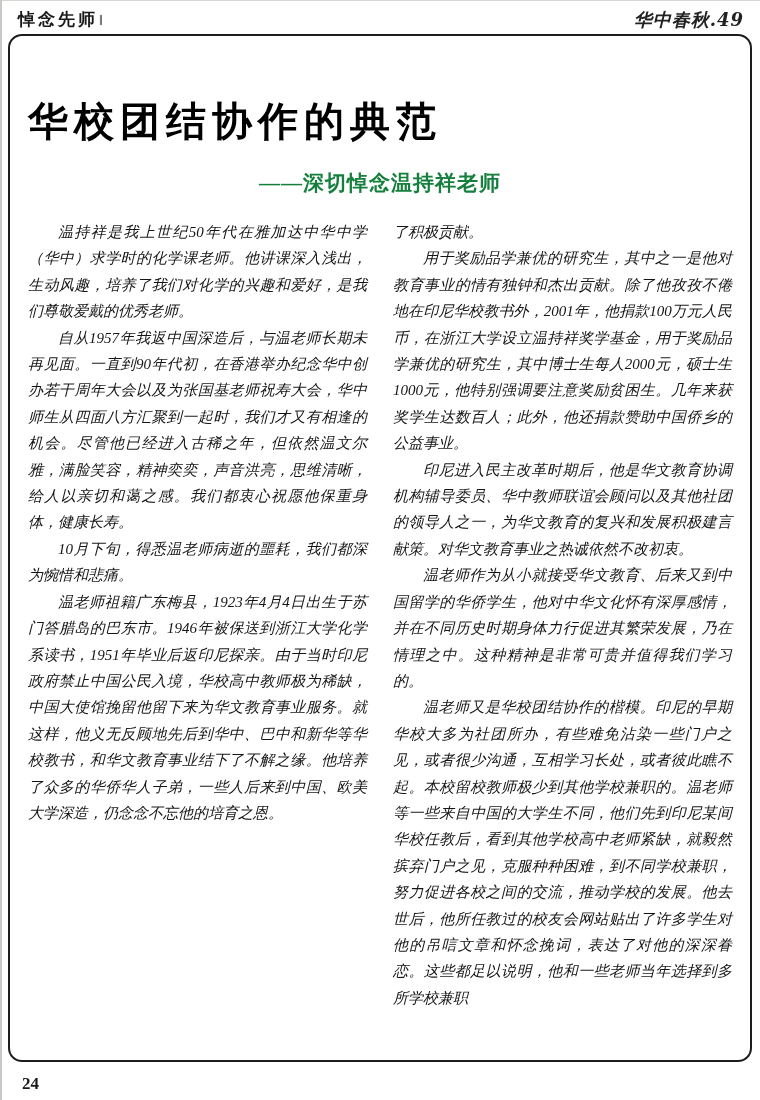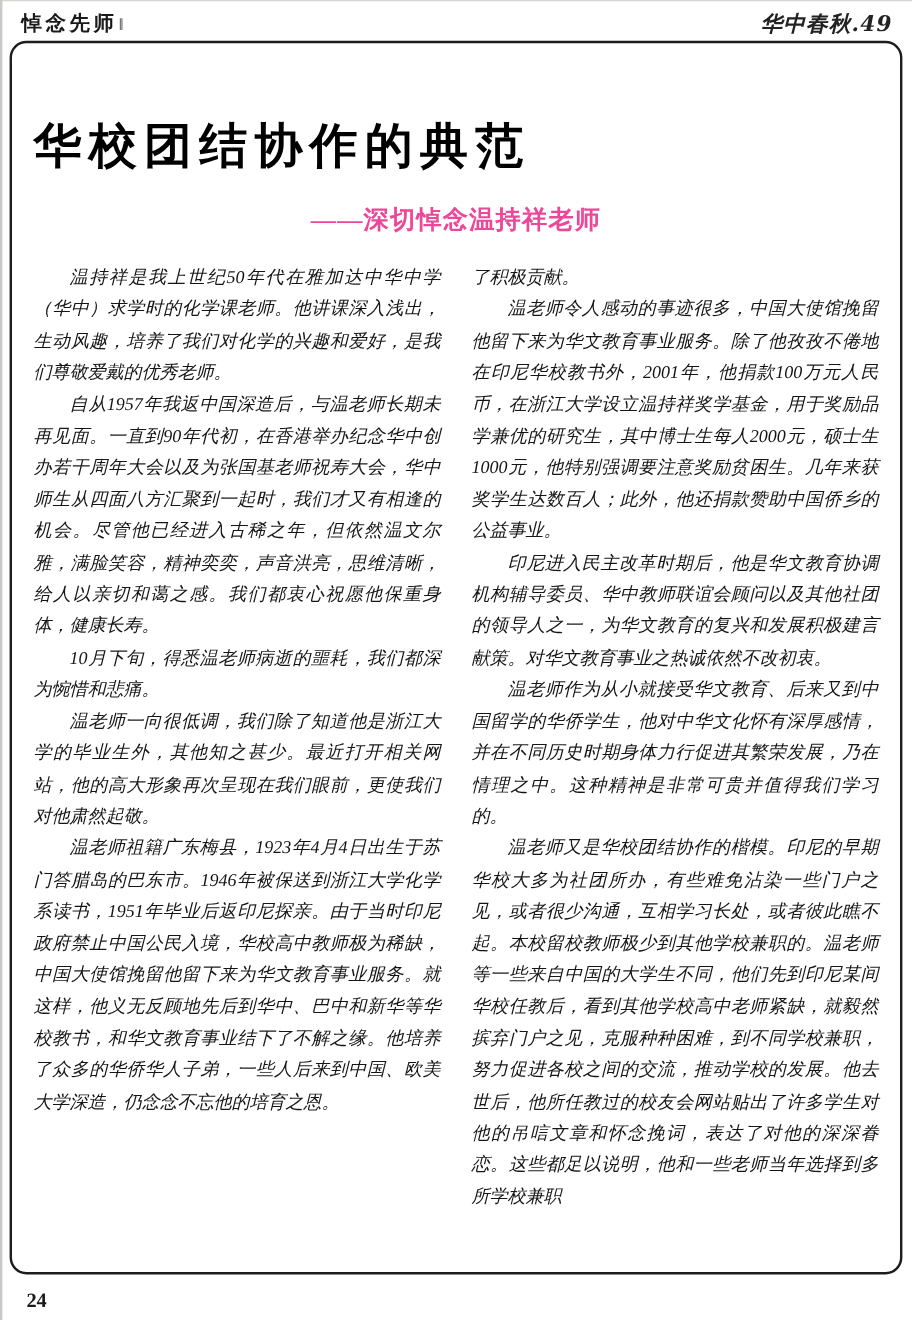--- a/index.html
+++ b/index.html
@@ -65,21 +65,21 @@
     letter-spacing: 6px;
     margin-top: 30px;
     color: #000;
   }
   .subtitle {
     text-align: center;
     font-size: 21px;
     font-weight: bold;
     letter-spacing: 1px;
     margin-top: 20px;
-    color: #ec4899;
+    color: #15803d;
   }
   .author {
     text-align: center;
     font-size: 20px;
     font-style: italic;
     letter-spacing: 10px;
     margin-top: 16px;
     color: #111;
   }
   .columns {
@@ -127,27 +127,26 @@
 
     <h1 class="title">华校团结协作的典范</h1>
     <h2 class="subtitle">——深切悼念温持祥老师</h2>
 
     <div class="columns">
 
       <div class="column">
         <p class="para">温持祥是我上世纪50年代在雅加达中华中学（华中）求学时的化学课老师。他讲课深入浅出，生动风趣，培养了我们对化学的兴趣和爱好，是我们尊敬爱戴的优秀老师。</p>
         <p class="para">自从1957年我返中国深造后，与温老师长期未再见面。一直到90年代初，在香港举办纪念华中创办若干周年大会以及为张国基老师祝寿大会，华中师生从四面八方汇聚到一起时，我们才又有相逢的机会。尽管他已经进入古稀之年，但依然温文尔雅，满脸笑容，精神奕奕，声音洪亮，思维清晰，给人以亲切和蔼之感。我们都衷心祝愿他保重身体，健康长寿。</p>
         <p class="para">10月下旬，得悉温老师病逝的噩耗，我们都深为惋惜和悲痛。</p>
-        <p class="para">温老师一向很低调，我们除了知道他是浙江大学的毕业生外，其他知之甚少。最近打开相关网站，他的高大形象再次呈现在我们眼前，更使我们对他肃然起敬。</p>
         <p class="para">温老师祖籍广东梅县，1923年4月4日出生于苏门答腊岛的巴东市。1946年被保送到浙江大学化学系读书，1951年毕业后返印尼探亲。由于当时印尼政府禁止中国公民入境，华校高中教师极为稀缺，中国大使馆挽留他留下来为华文教育事业服务。就这样，他义无反顾地先后到华中、巴中和新华等华校教书，和华文教育事业结下了不解之缘。他培养了众多的华侨华人子弟，一些人后来到中国、欧美大学深造，仍念念不忘他的培育之恩。</p>
       </div>
 
       <div class="column">
         <p class="para no-indent">了积极贡献。</p>
-        <p class="para">温老师令人感动的事迹很多，中国大使馆挽留他留下来为华文教育事业服务。除了他孜孜不倦地在印尼华校教书外，2001年，他捐款100万元人民币，在浙江大学设立温持祥奖学基金，用于奖励品学兼优的研究生，其中博士生每人2000元，硕士生1000元，他特别强调要注意奖励贫困生。几年来获奖学生达数百人；此外，他还捐款赞助中国侨乡的公益事业。</p>
+        <p class="para">用于奖励品学兼优的研究生，其中之一是他对教育事业的情有独钟和杰出贡献。除了他孜孜不倦地在印尼华校教书外，2001年，他捐款100万元人民币，在浙江大学设立温持祥奖学基金，用于奖励品学兼优的研究生，其中博士生每人2000元，硕士生1000元，他特别强调要注意奖励贫困生。几年来获奖学生达数百人；此外，他还捐款赞助中国侨乡的公益事业。</p>
         <p class="para">印尼进入民主改革时期后，他是华文教育协调机构辅导委员、华中教师联谊会顾问以及其他社团的领导人之一，为华文教育的复兴和发展积极建言献策。对华文教育事业之热诚依然不改初衷。</p>
         <p class="para">温老师作为从小就接受华文教育、后来又到中国留学的华侨学生，他对中华文化怀有深厚感情，并在不同历史时期身体力行促进其繁荣发展，乃在情理之中。这种精神是非常可贵并值得我们学习的。</p>
         <p class="para">温老师又是华校团结协作的楷模。印尼的早期华校大多为社团所办，有些难免沾染一些门户之见，或者很少沟通，互相学习长处，或者彼此瞧不起。本校留校教师极少到其他学校兼职的。温老师等一些来自中国的大学生不同，他们先到印尼某间华校任教后，看到其他学校高中老师紧缺，就毅然摈弃门户之见，克服种种困难，到不同学校兼职，努力促进各校之间的交流，推动学校的发展。他去世后，他所任教过的校友会网站贴出了许多学生对他的吊唁文章和怀念挽词，表达了对他的深深眷恋。这些都足以说明，他和一些老师当年选择到多所学校兼职</p>
       </div>
 
     </div>
   </div>
 
   <footer class="page-footer">
     <span class="page-number">24</span>

